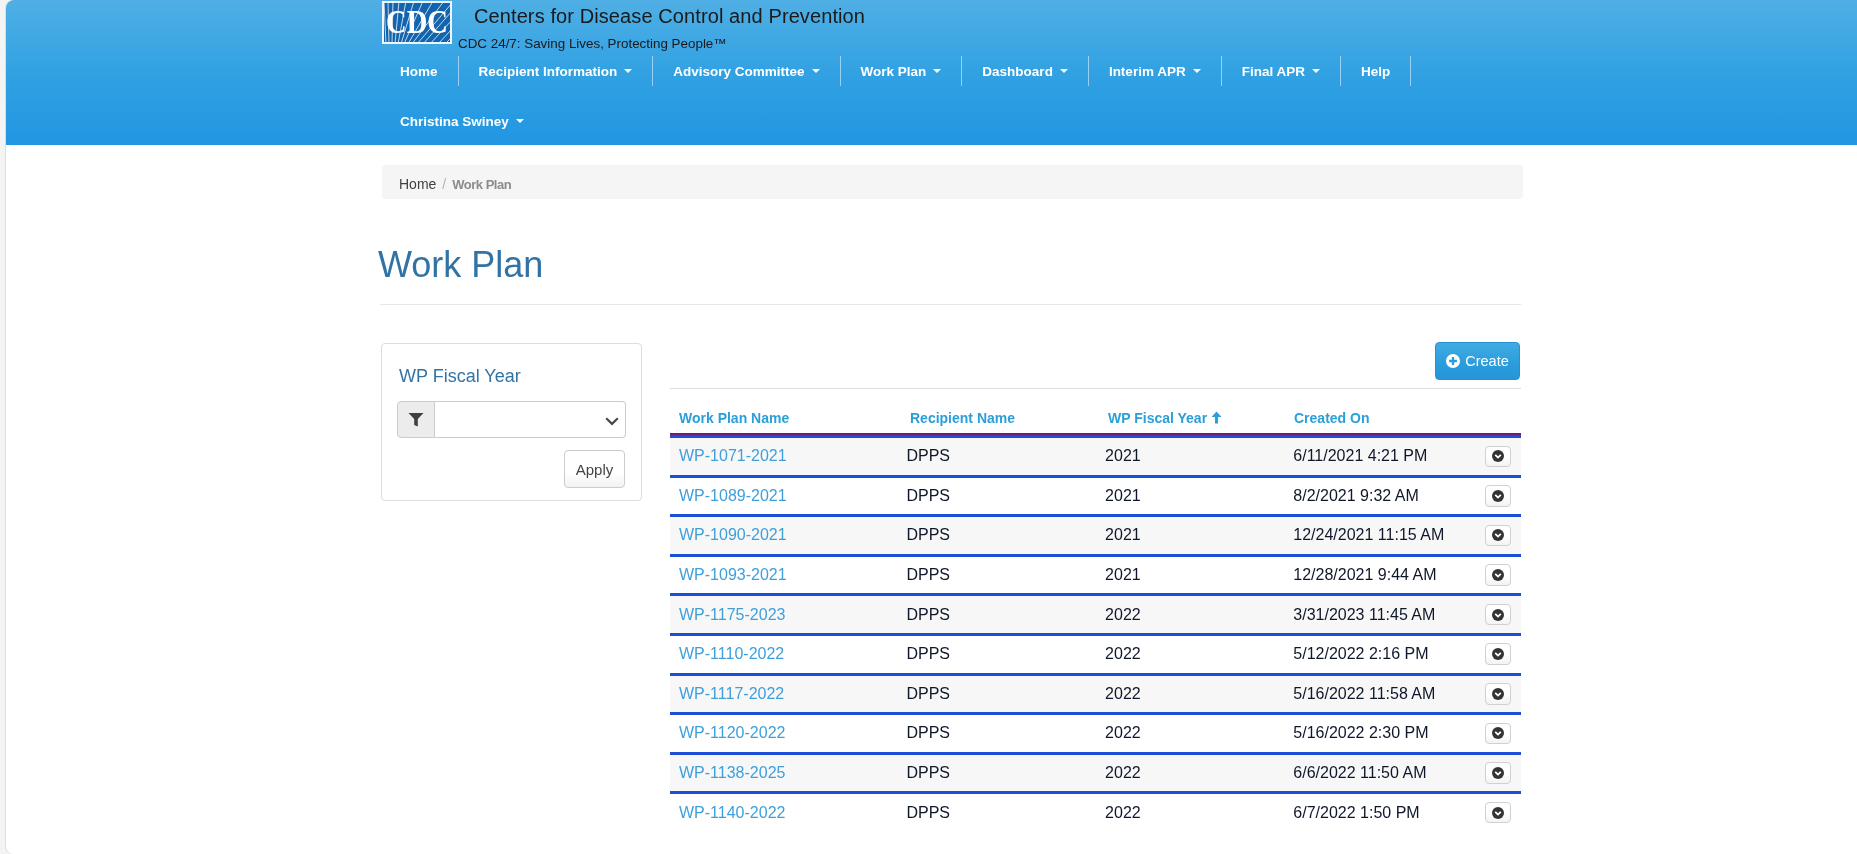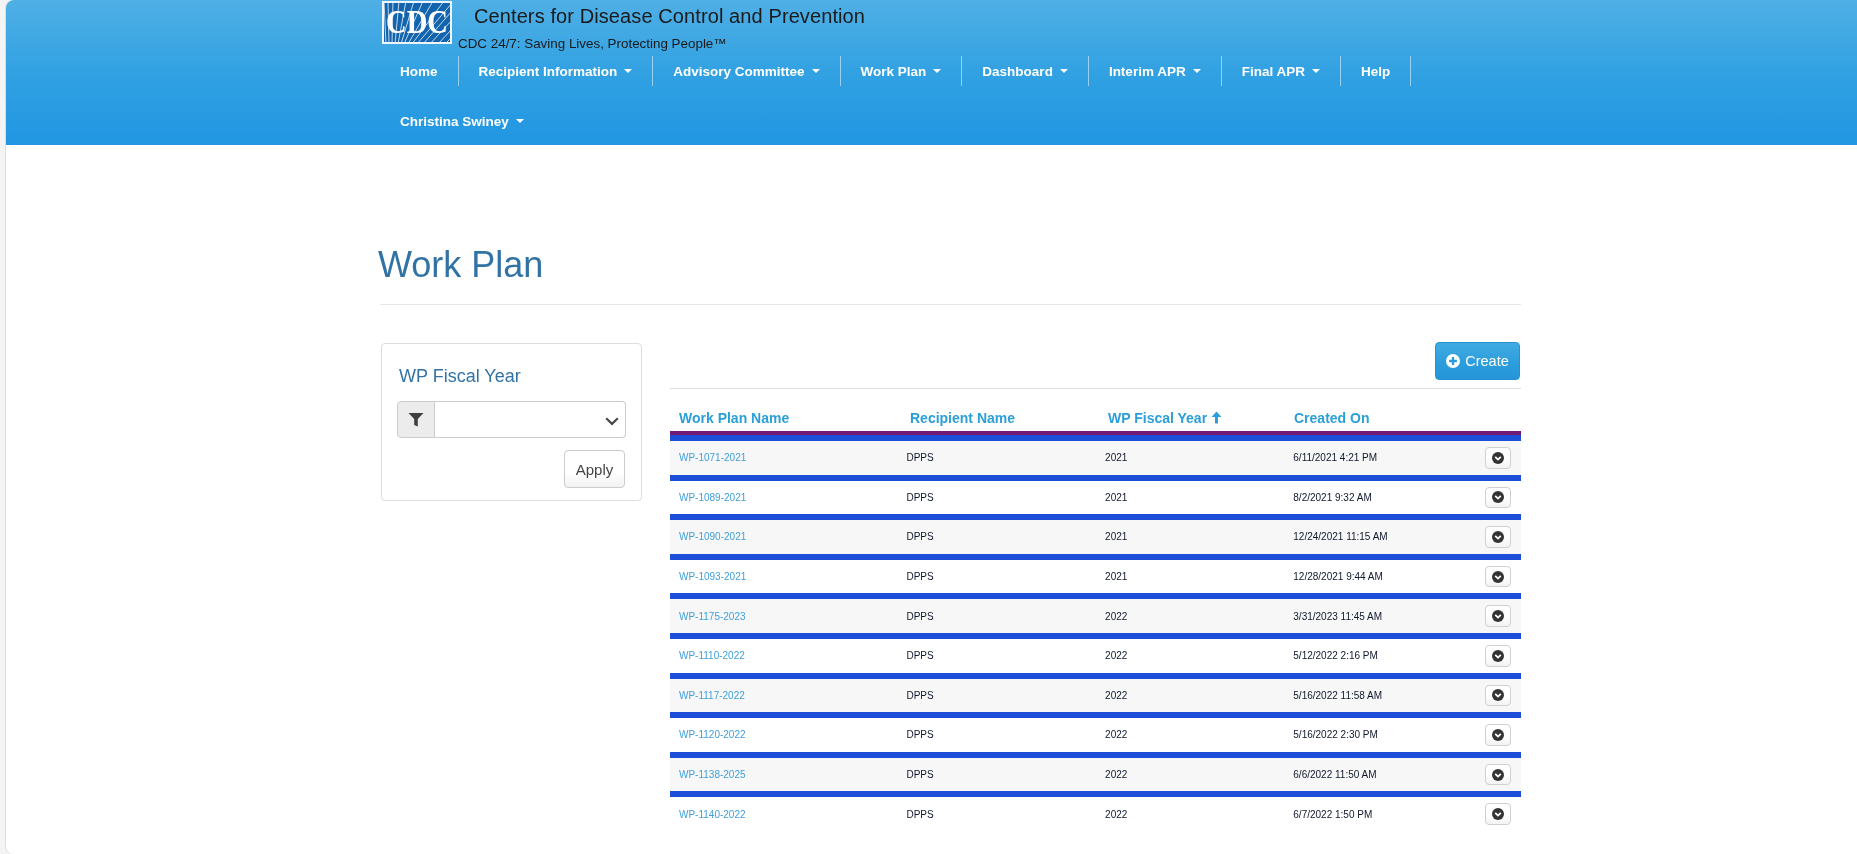--- a/index.html
+++ b/index.html
@@ -83,23 +83,23 @@
 .createbtn {
   position:absolute; left:1429px; top:342px; width:85px; height:38px;
   background:linear-gradient(180deg,#41abe2 0%, #2a9cdc 60%, #2595d7 100%);
   border:1px solid #2591cf; border-radius:4px;
   display:flex; align-items:center; justify-content:center;
   color:#fff; font-size:14.5px;
 }
 .createbtn svg { margin-right:5px; }
 
 .grid { position:absolute; left:664px; top:388px; width:851px; border-top:1px solid #ddd; font-size:15px; }
-.ghead { display:flex; height:46px; border-bottom:4px solid #701a75; align-items:flex-start; padding-top:21px; }
+.ghead { display:flex; height:46px; border-bottom:2px solid #701a75; align-items:flex-start; padding-top:21px; }
 .ghead div { font-weight:bold; color:#2b9fd9; padding-left:9px; font-size:14px; }
-.grow { display:flex; height:39.6px; border-top:6px solid #1d4ed8; align-items:center; font-size:10px;gap:25px; }
+.grow { display:flex; height:39.6px; border-top:3px solid #1d4ed8; align-items:center; font-size:16px;gap:25px; }
 .grow:first-of-type { border-top:none; }
 .grow.odd { background:#f7f7f7; }
 .c1 { width:231px; }
 .c2 { width:198px; }
 .c3 { width:186px; }
 .c4 { width:190px; }
 .c5 { width:46px; display:flex; justify-content:flex-end; padding-right:10px; }
 .grow div { padding-left:9px; color:#0f172a; }
 .grow .lnk { color:#3f9fdb; }
 .rowbtn {
@@ -149,20 +149,21 @@
       <li>Dashboard<span class="caret"></span></li>
       <li>Interim APR<span class="caret"></span></li>
       <li>Final APR<span class="caret"></span></li>
       <li>Help</li>
     </ul>
     <ul class="nav2">
       <li>Christina Swiney<span class="caret"></span></li>
     </ul>
   </div>
 
+  <div class="crumb">Home<span class="sep">/</span><span class="act">Work Plan</span></div>
   <div class="h1">Work Plan</div>
   <div class="hrline"></div>
 
   <div class="panel">
     <div class="ptitle">WP Fiscal Year</div>
     <div class="igroup">
       <div class="iaddon">
         <svg width="16" height="16" viewBox="0 0 16 16">
           <path d="M0.5 1 h15 l-5.7 6.1 v7.4 l-3.6 -1.6 v-5.8 z" fill="#3f3f3f"></path>
         </svg>

